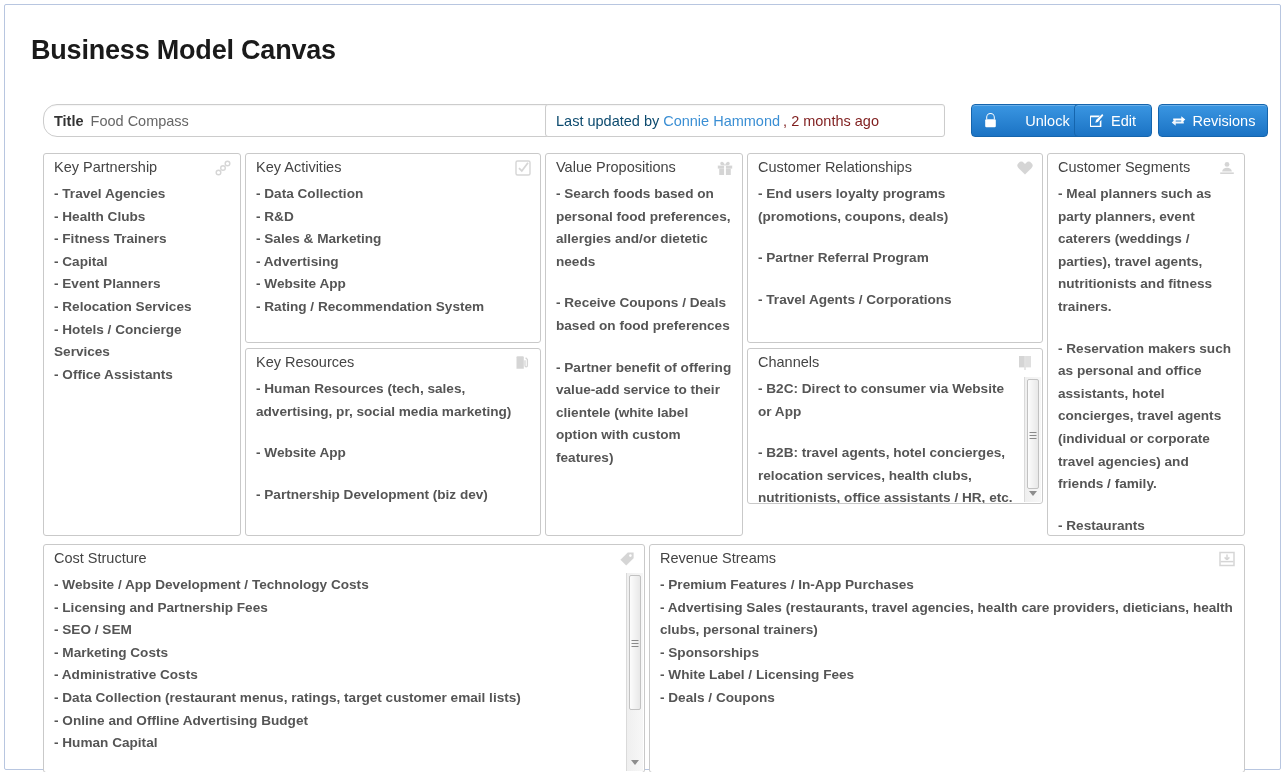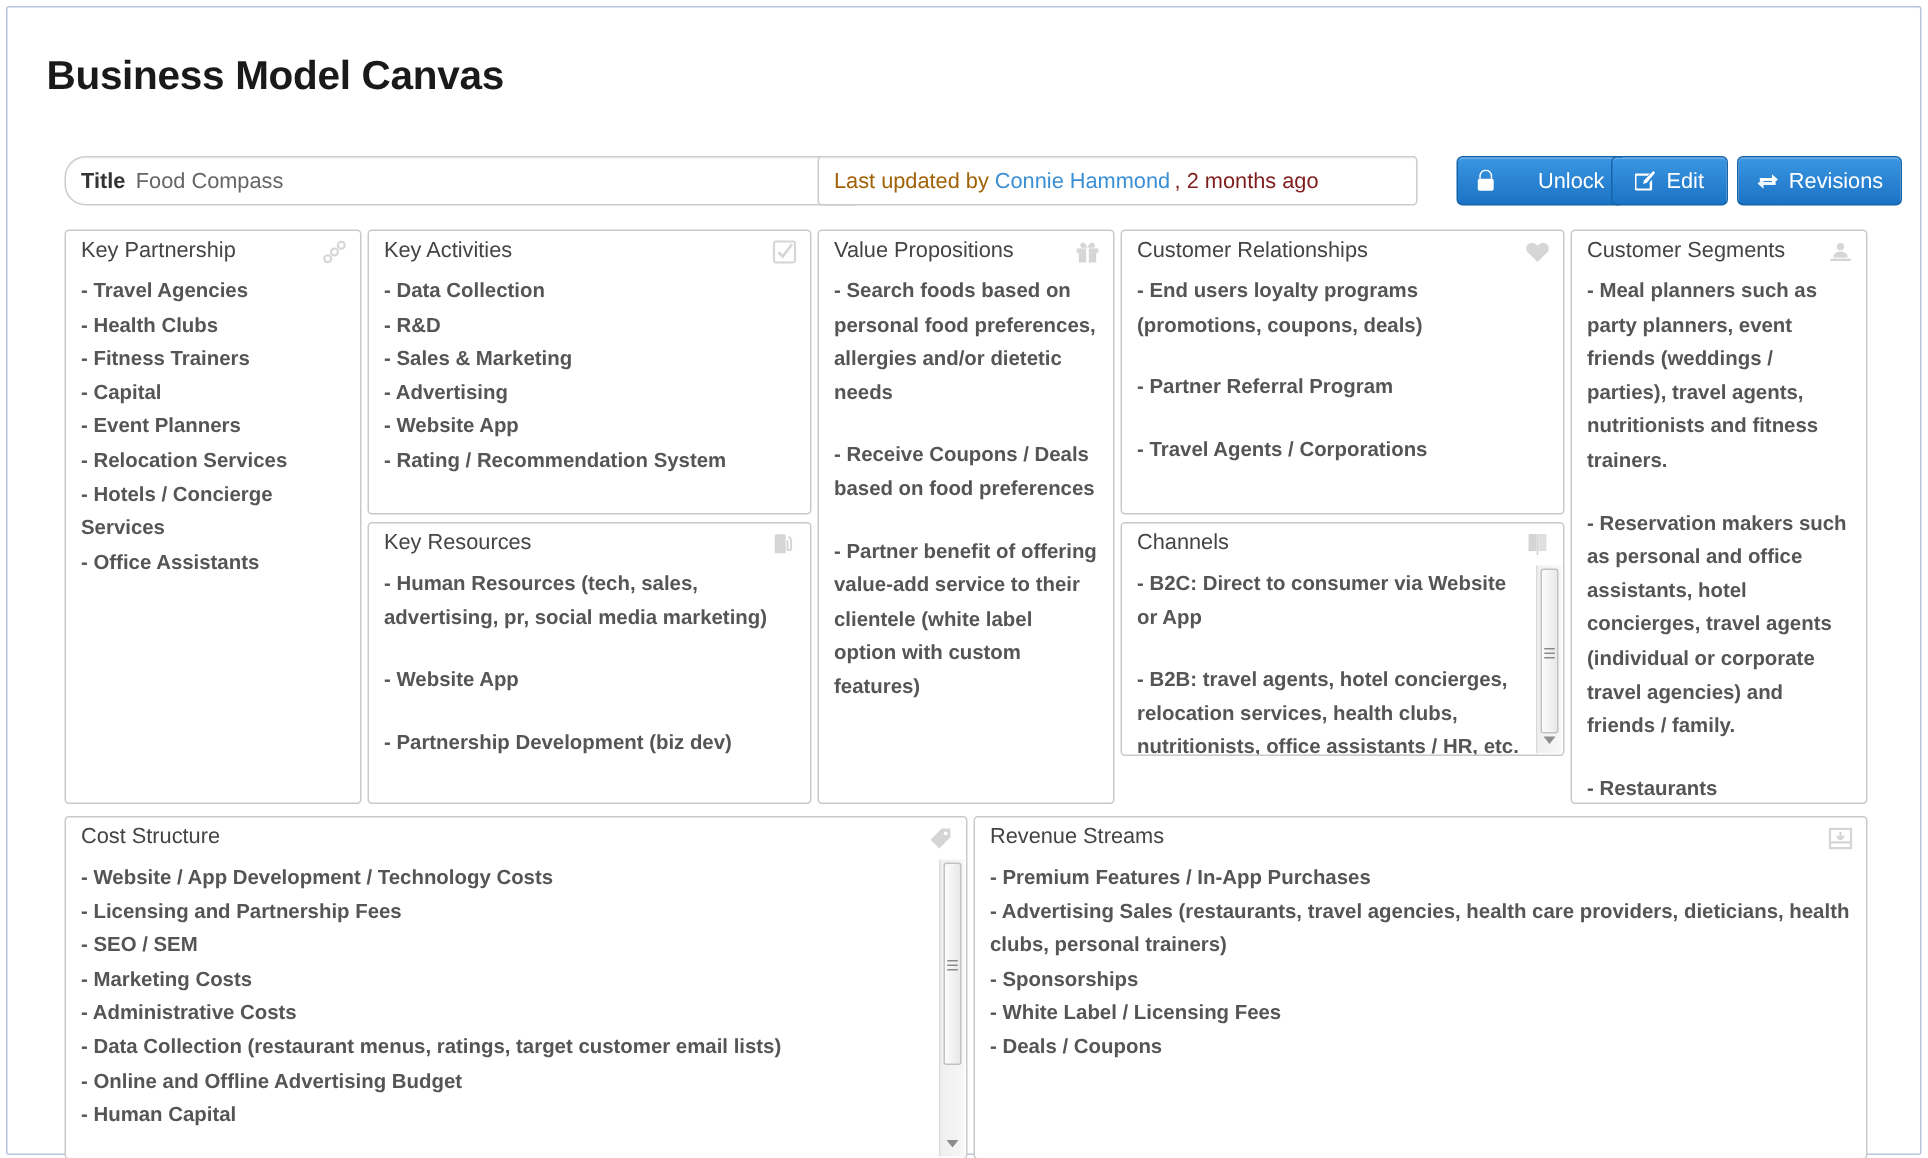--- a/index.html
+++ b/index.html
@@ -41,21 +41,21 @@
     font-size: 14.5px;
     color: #555555;
     box-shadow: inset 0 1px 1px rgba(0,0,0,.04);
     white-space: nowrap;
     overflow: hidden;
   }
   #title-field { left: 0; width: 541px; border-radius: 14px; }
   #title-label { font-weight: bold; color: #333333; margin-right: 7px; }
   #title-value { color: #666666; }
   #updated-field { left: 502px; width: 400px; }
-  #updated-prefix { color: #a16207; }
+  #updated-prefix { color: #0c4a6e; }
   #updated-user { color: #3b8fd4; margin-left: 4px; }
   #updated-suffix { color: #7f1d1d; margin-left: 3px; }
 
   .btn {
     position: absolute;
     height: 33px;
     border: 1px solid #1565ad;
     border-radius: 4px;
     background: linear-gradient(to bottom, #3a96e2 0%, #1b73c4 100%);
     color: #ffffff;
@@ -331,21 +331,21 @@
       <span>Customer Segments</span>
       <span class="panel-icon">
         <svg width="18" height="18" viewBox="0 0 18 18">
             <circle cx="9" cy="5.4" r="2.4" fill="#777"></circle>
             <path d="M4.2 12.6c0-2.4 2.1-3.9 4.8-3.9s4.8 1.5 4.8 3.9z" fill="#777"></path>
             <rect x="2.2" y="13.4" width="13.6" height="1.6" fill="#777"></rect>
           </svg>
       </span>
     </div>
     <div class="panel-body">
-      <p>- Meal planners such as party planners, event friends (weddings / parties), travel agents, nutritionists and fitness trainers.</p>
+      <p>- Meal planners such as party planners, event caterers (weddings / parties), travel agents, nutritionists and fitness trainers.</p>
       <p class="gap">- Reservation makers such as personal and office assistants, hotel concierges, travel agents (individual or corporate travel agencies) and friends / family.</p>
       <p class="gap">- Restaurants</p>
     </div>
   </div>
 
   <div class="panel has-scroll" id="p-cost-structure">
     <div class="panel-head">
       <span>Cost Structure</span>
       <span class="panel-icon">
         <svg width="18" height="18" viewBox="0 0 18 18">

